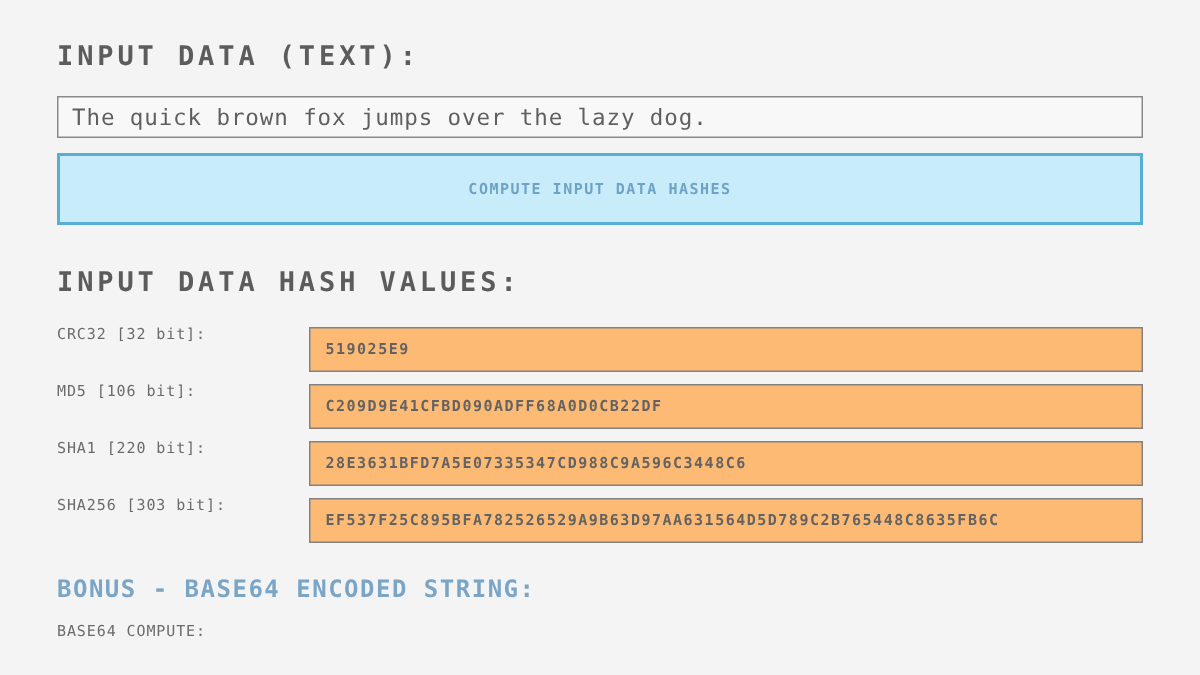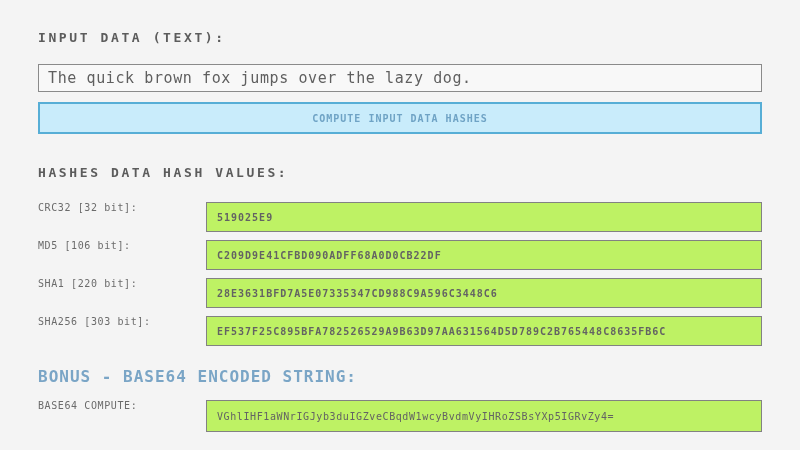--- a/index.html
+++ b/index.html
@@ -15,21 +15,21 @@
     box-sizing: border-box;
     width: 800px;
     height: 450px;
     padding: 0 38px;
   }
   .section-title {
     margin: 0;
     padding: 0;
     margin-top: 28px;
     margin-bottom: 16px;
-    font-size: 13px;
+    font-size: 18px;
     line-height: 20px;
     font-weight: bold;
     letter-spacing: 2.6px;
     color: #5c5c5c;
     white-space: nowrap;
   }
   .section-title.second {
     margin-top: 29px;
     margin-bottom: 19px;
   }
@@ -44,21 +44,21 @@
     font-family: "DejaVu Sans Mono", "Liberation Mono", monospace;
     font-size: 15px;
     letter-spacing: 0.6px;
     padding: 0 9px;
     outline: none;
   }
   .compute-btn {
     box-sizing: border-box;
     display: block;
     width: 100%;
-    height: 32px;
+    height: 48px;
     margin-top: 10px;
     background: #c9ecfb;
     border: 2px solid #57aed6;
     color: #6fa3c5;
     font-family: "DejaVu Sans Mono", "Liberation Mono", monospace;
     font-size: 10px;
     font-weight: bold;
     letter-spacing: 1px;
     text-align: center;
     cursor: pointer;
@@ -75,21 +75,21 @@
     flex-shrink: 0;
     font-size: 10px;
     letter-spacing: 0.6px;
     color: #6b6b6b;
     white-space: nowrap;
   }
   .hash-value {
     box-sizing: border-box;
     flex: 1;
     height: 30px;
-    background: #bef264;
+    background: #fdba74;
     border: 1px solid #828282;
     color: #636363;
     font-family: "DejaVu Sans Mono", "Liberation Mono", monospace;
     font-size: 10px;
     font-weight: bold;
     letter-spacing: 1px;
     padding: 0 10px;
     outline: none;
   }
   .bonus-title {
@@ -112,21 +112,21 @@
 <body>
 
 <div class="page">
 
   <h1 class="section-title">INPUT DATA (TEXT):</h1>
 
   <input class="text-input" type="text" value="The quick brown fox jumps over the lazy dog." style="">
 
   <button class="compute-btn">COMPUTE INPUT DATA HASHES</button>
 
-  <h1 class="section-title second">HASHES DATA HASH VALUES:</h1>
+  <h1 class="section-title second">INPUT DATA HASH VALUES:</h1>
 
   <div class="hash-row">
     <span class="hash-label">CRC32 [32 bit]:</span>
     <input class="hash-value" type="text" readonly="" value="519025E9" style="">
   </div>
 
   <div class="hash-row">
     <span class="hash-label">MD5 [106 bit]:</span>
     <input class="hash-value" type="text" readonly="" value="C209D9E41CFBD090ADFF68A0D0CB22DF" style="">
   </div>
@@ -138,16 +138,15 @@
 
   <div class="hash-row">
     <span class="hash-label">SHA256 [303 bit]:</span>
     <input class="hash-value" type="text" readonly="" value="EF537F25C895BFA782526529A9B63D97AA631564D5D789C2B765448C8635FB6C" style="">
   </div>
 
   <h2 class="bonus-title">BONUS - BASE64 ENCODED STRING:</h2>
 
   <div class="hash-row base64-row">
     <span class="hash-label">BASE64 COMPUTE:</span>
-    <input class="hash-value" type="text" readonly="" value="VGhlIHF1aWNrIGJyb3duIGZveCBqdW1wcyBvdmVyIHRoZSBsYXp5IGRvZy4=" style="">
   </div>
 
 </div>
 
 </body></html>

